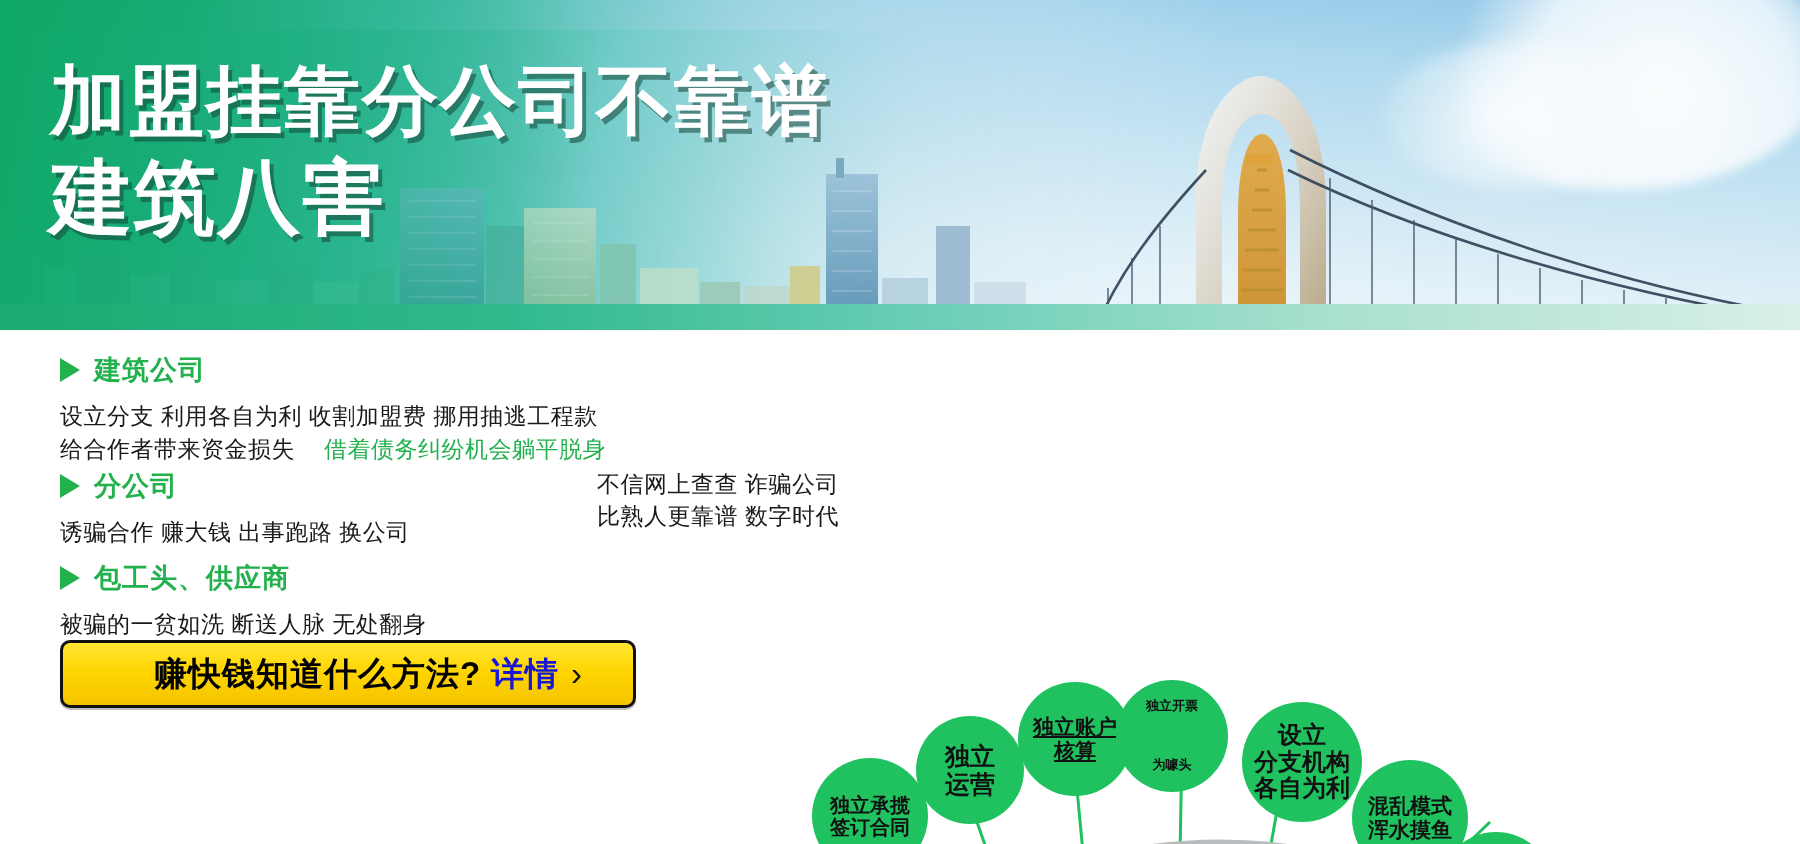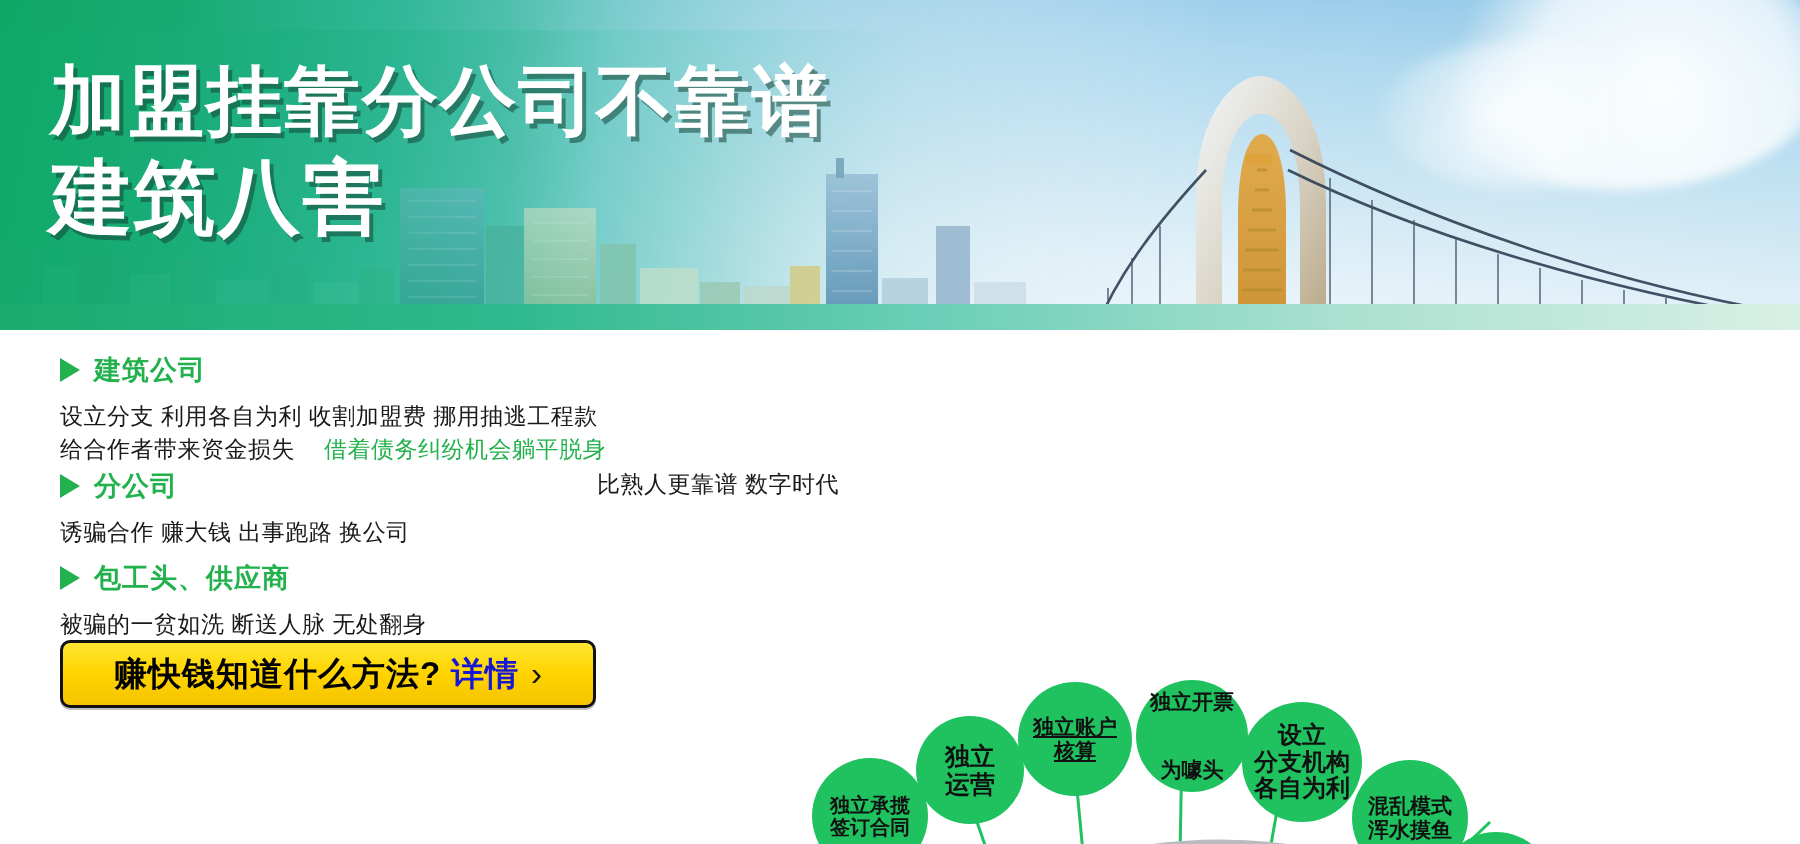--- a/index.html
+++ b/index.html
@@ -69,21 +69,21 @@
   #sec-branch{left:60px;top:138px;}
   #sec-contractor{left:60px;top:230px;}
   #sec-digital{left:597px;top:138px;}
   #sec-digital .sec-line{line-height:32px;}
 
   .cta{
     position:absolute;left:60px;top:310px;width:530px;height:62px;
     background:linear-gradient(180deg,#ffe633 0%,#ffd400 48%,#f5c400 100%);
     border:3px solid #111;border-radius:10px;
     display:flex;align-items:center;justify-content:center;gap:10px;
-    box-shadow:0 2px 0 rgba(0,0,0,.25);cursor:pointer;
+    box-shadow:0 2px 0 rgba(0,0,0,.25);cursor:pointer;padding-left:40px;
   }
   .cta-main{font-size:33px;font-weight:bold;color:#000;letter-spacing:1px;}
   .cta-link{font-size:33px;font-weight:bold;color:#1717d6;letter-spacing:1px;}
   .cta-chev{font-size:33px;color:#111;font-weight:300;margin-left:2px;}
 
   
   .diagram{position:absolute;left:790px;top:330px;width:1010px;height:514px;}
   .diagram svg{position:absolute;left:0;top:0;}
   .bubble{
     position:absolute;border-radius:50%;background:#1fc25f;
@@ -249,20 +249,21 @@
 
   <div class="sec" id="sec-contractor">
     <div class="sec-head">
       <div class="tri"></div>
       <div class="sec-title">包工头、供应商</div>
     </div>
     <div class="sec-line">被骗的一贫如洗  断送人脉  无处翻身</div>
   </div>
 
   <div class="sec" id="sec-digital">
+    <div class="sec-line">不信网上查查 诈骗公司</div>
     <div class="sec-line">比熟人更靠谱 数字时代</div>
   </div>
 
   <div class="cta">
     <span class="cta-main">赚快钱知道什么方法?</span>
     <span class="cta-link">详情</span>
     <span class="cta-chev">›</span>
   </div>
 
   <div class="diagram">
@@ -302,21 +303,21 @@
     <div class="bubble" id="bb3" style="left:126px;top:56px;width:108px;height:108px;font-size:25px;">
       <span>独立</span>
       <span>运营</span>
     </div>
 
     <div class="bubble" id="bb4" style="left:228px;top:22px;width:114px;height:114px;font-size:21px;text-decoration:underline;">
       <span>独立账户</span>
       <span>核算</span>
     </div>
 
-    <div class="bubble" id="bb5" style="left:346px;top:20px;width:112px;height:112px;font-size:21px;gap:44px;">
+    <div class="bubble" id="bb5" style="left:326px;top:20px;width:112px;height:112px;font-size:13px;gap:44px;">
       <span>独立开票</span>
       <span>为噱头</span>
     </div>
 
     <div class="bubble" id="bb6" style="left:452px;top:42px;width:120px;height:120px;font-size:24px;">
       <span>设立</span>
       <span>分支机构</span>
       <span>各自为利</span>
     </div>
 

